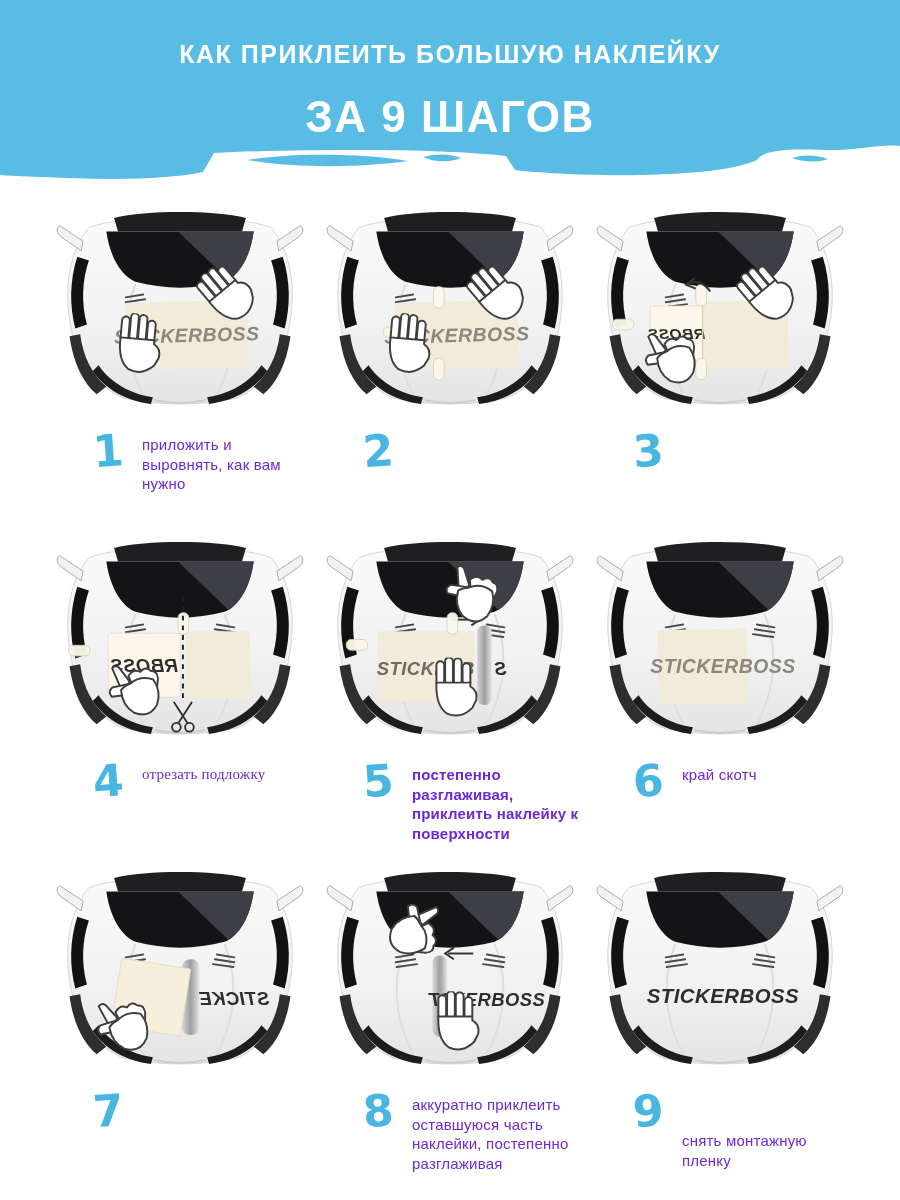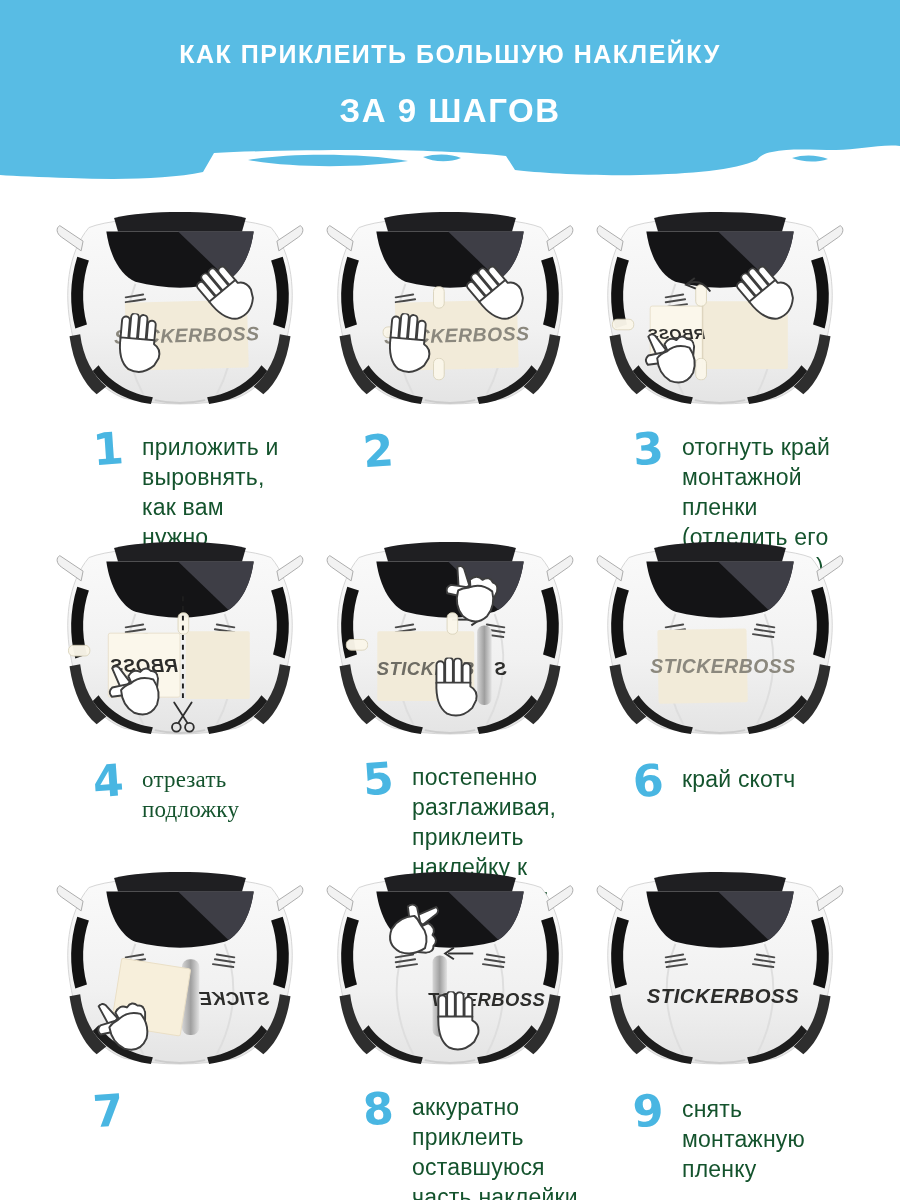--- a/index.html
+++ b/index.html
@@ -4,42 +4,42 @@
 <style>
   html,body{margin:0;padding:0;background:#ffffff;}
   body{width:900px;height:1200px;font-family:"Liberation Sans",sans-serif;position:relative;overflow:hidden;}
 
   
   .header{position:relative;width:900px;height:192px;}
   .header svg{display:block;}
   .title{position:absolute;left:0;top:0;width:100%;text-align:center;color:#ffffff;
          font-weight:bold;letter-spacing:1.5px;}
   .title-line1{position:absolute;top:40px;width:100%;font-size:25px;}
-  .title-line2{position:absolute;top:92px;width:100%;font-size:33px;}
+  .title-line2{position:absolute;top:92px;width:100%;font-size:44px;}
 
   
   .grid{display:grid;grid-template-columns:repeat(3,270px);grid-auto-rows:330px;
         justify-content:center;margin-top:14px;}
   .cell{display:flex;flex-direction:column;padding-top:6px;}
   .car-wrap{width:252px;height:196px;margin:0 auto;}
   .car-wrap svg{display:block;width:252px;height:194px;}
 
   .step{display:flex;align-items:flex-start;margin:22px 0 0 48px;}
   .step-num{flex:none;width:40px;font-family:"DejaVu Sans",sans-serif;font-weight:bold;
             font-size:44px;line-height:0.95;color:#49b6e2;transform:rotate(-4deg);}
-  .step-text{margin-left:9px;padding-top:5px;font-size:23px;line-height:1.3;
-             color:#14532d;letter-spacing:.2px;max-width:178px;}
+  .step-text{margin-left:9px;padding-top:5px;font-size:15px;line-height:1.3;
+             color:#6d28d9;letter-spacing:.2px;max-width:178px;}
   .cell:nth-child(1) .step-text{max-width:150px;}
   .cell:nth-child(2) .step-text{max-width:140px;}
   .cell:nth-child(3) .step-text{max-width:168px;}
   .cell:nth-child(4) .step-text{max-width:185px;font-family:Liberation Serif, serif;}
-  .cell:nth-child(5) .step-text{max-width:180px;}
+  .cell:nth-child(5) .step-text{max-width:180px;font-weight:bold;}
   .cell:nth-child(7) .step-text{max-width:212px;}
   .cell:nth-child(8) .step-text{max-width:196px;}
-  .cell:nth-child(9) .step-text{max-width:162px;}
+  .cell:nth-child(9) .step-text{max-width:162px;margin-top:36px;}
 
   
   .stk{font-family:"Liberation Sans",sans-serif;font-weight:bold;font-style:italic;letter-spacing:.5px;}
   .dim{fill:#8b887e;}
   .mid{fill:#6e6c64;}
   .dark{fill:#2d2d2b;}
   .defs-holder{position:absolute;width:0;height:0;overflow:hidden;}
 </style>
 </head>
 <body>
@@ -198,21 +198,20 @@
         <g transform="translate(180,85) rotate(-40)">
             <use href="#hand-flat" x="-25" y="-33" width="50" height="66"></use>
           </g>
         <g transform="translate(80,152) rotate(-15)">
             <use href="#hand-pinch" x="-27" y="-31" width="54" height="62"></use>
           </g>
       </svg>
     </div>
     <div class="step">
       <div class="step-num">3</div>
-      <div class="step-text">отогнуть край монтажной пленки (отделить его от подложки)</div>
     </div>
   </div>
 
   <div class="cell">
     <div class="car-wrap">
       <svg viewBox="0 0 260 200">
         <use href="#car"></use>
         <rect x="136" y="92" width="66" height="70" rx="2" fill="#f2ebd9"></rect>
         <g>
           <rect x="56" y="94" width="74" height="66" rx="2" fill="#fbf7eb" stroke="#e8e0cc" stroke-width="1"></rect>

